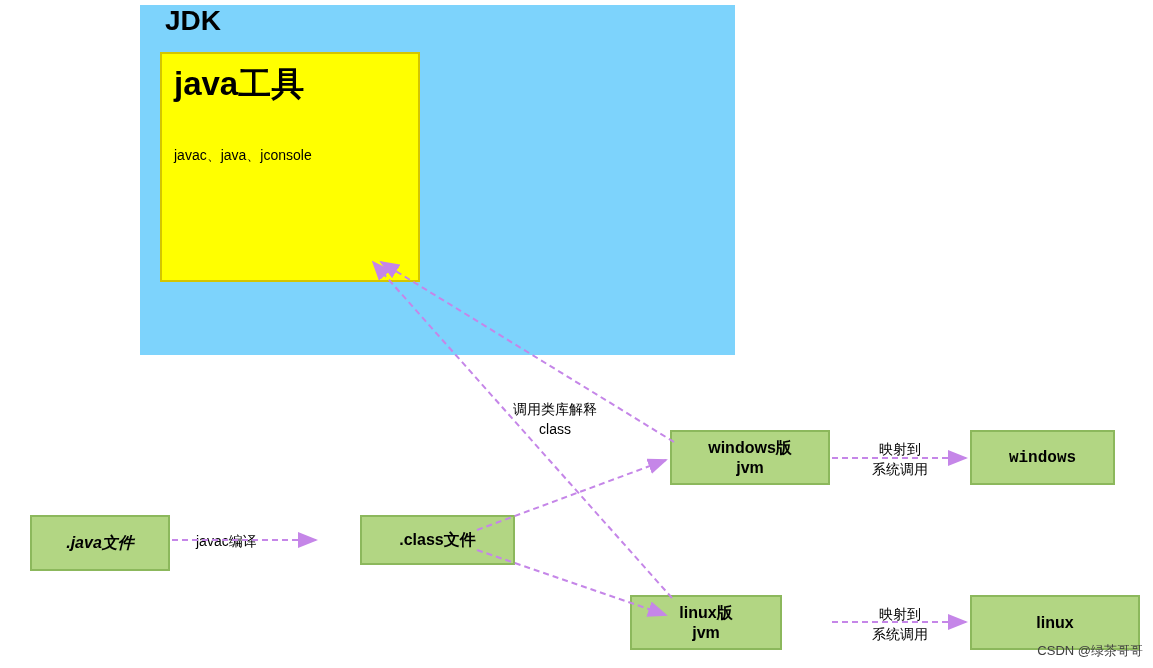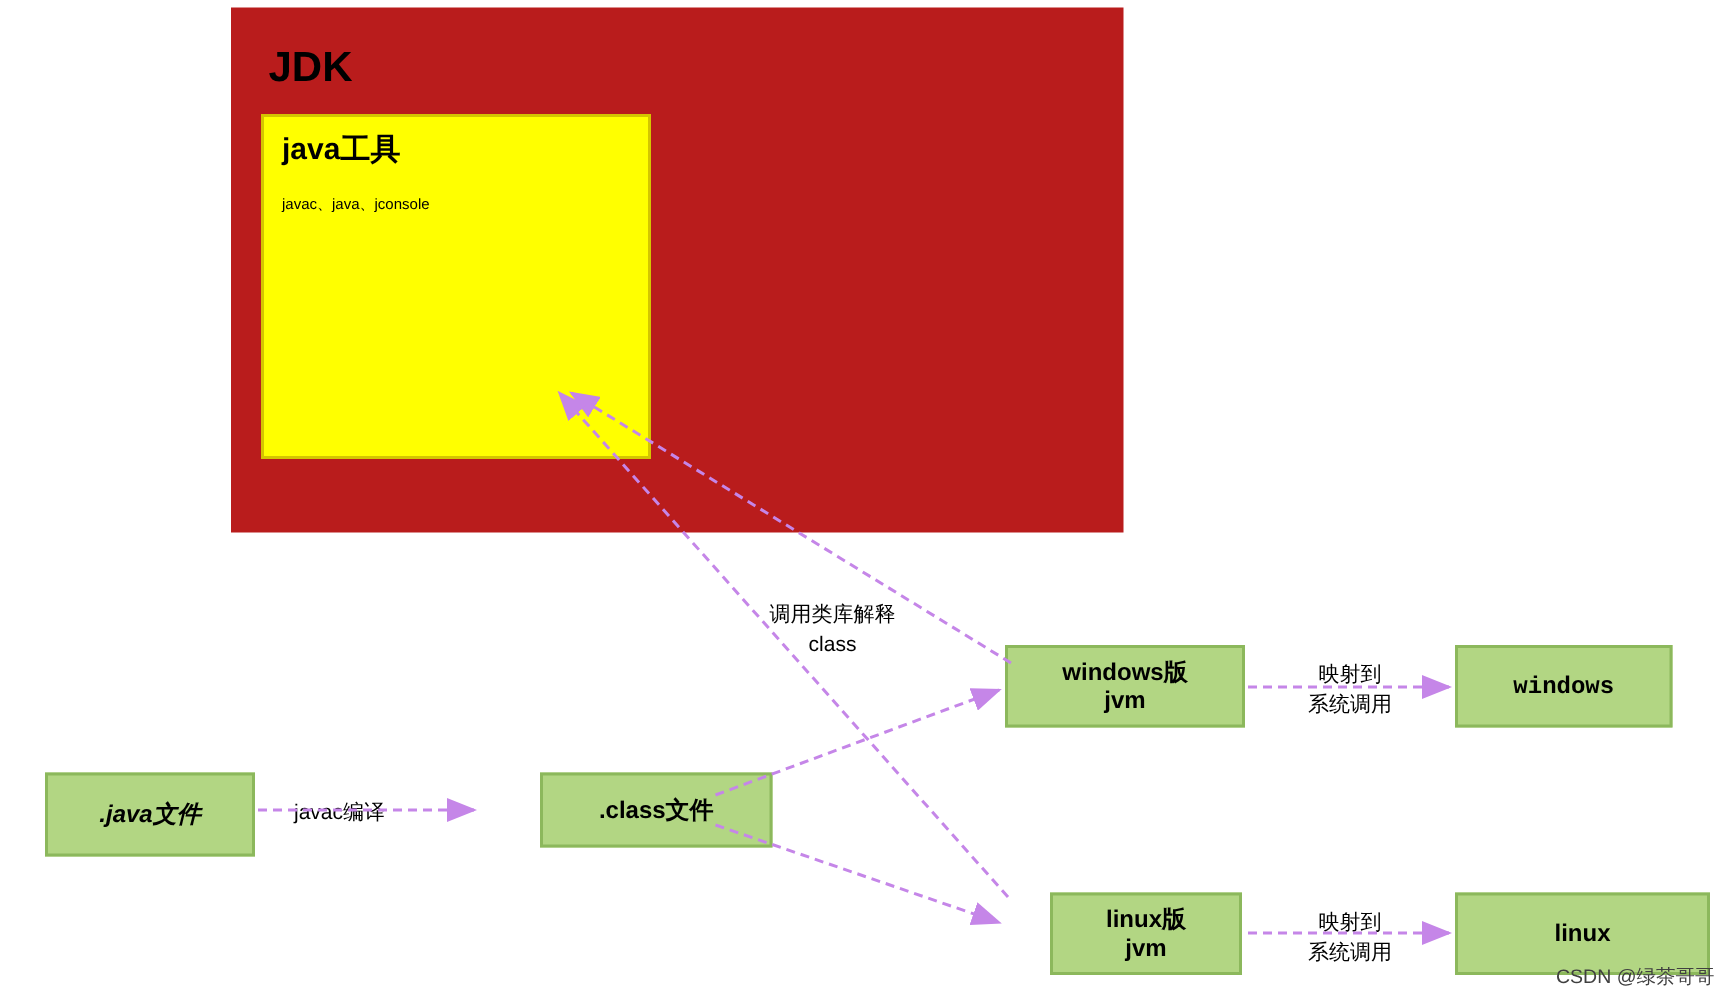--- a/index.html
+++ b/index.html
@@ -7,26 +7,26 @@
       width: 1153px;
       height: 668px;
       position: relative;
       background: #fff;
       font-family: Arial, "Microsoft YaHei", sans-serif;
       font-size: 14px;
       overflow: hidden;
     }
     .jdk-box {
       position: absolute;
-      left: 154px;
+      left: 140px;
       top: 5px;
       width: 595px;
       height: 350px;
-      background: #b91c1c;
-      padding: 24px 20px;
+      background: #7dd3fc;
+      padding: 0 20px;
     }
     .jdk-title {
       font-size: 28px;
       font-weight: bold;
       color: #000;
       margin-bottom: 15px;
       margin-left: 5px;
     }
     .inner-row {
       display: flex;
@@ -61,26 +61,26 @@
       font-size: 14px;
     }
     .tools-box {
       width: 260px;
       height: 230px;
       background: #ffff00;
       border: 2px solid #d4c500;
       padding: 8px 12px;
     }
     .tools-title {
-      font-size: 20px;
+      font-size: 33px;
       font-weight: bold;
-      margin-bottom: 16px;
+      margin-bottom: 40px;
     }
     .tools-list {
-      font-size: 10px;
+      font-size: 14px;
     }
     .green-box {
       position: absolute;
       background: #b2d683;
       border: 2px solid #8cb85c;
       display: flex;
       flex-direction: column;
       align-items: center;
       justify-content: center;
       font-size: 16px;
@@ -128,21 +128,21 @@
 
 <div class="green-box" style="left:320px; top:515px; width:155px; height:50px;margin-left:40px;">
   <span>.class文件</span>
 </div>
 
 <div class="green-box" style="left:670px; top:430px; width:160px; height:55px;">
   <span>windows版</span>
   <span>jvm</span>
 </div>
 
-<div class="green-box" style="left:700px; top:595px; width:128px; height:55px;">
+<div class="green-box" style="left:630px; top:595px; width:152px; height:55px;">
   <span>linux版</span>
   <span>jvm</span>
 </div>
 
 <div class="green-box" style="left:970px; top:430px; width:145px; height:55px;font-family:Liberation Mono, monospace;">
   <span>windows</span>
 </div>
 
 <div class="green-box" style="left:970px; top:595px; width:170px; height:55px;">
   <span>linux</span>

